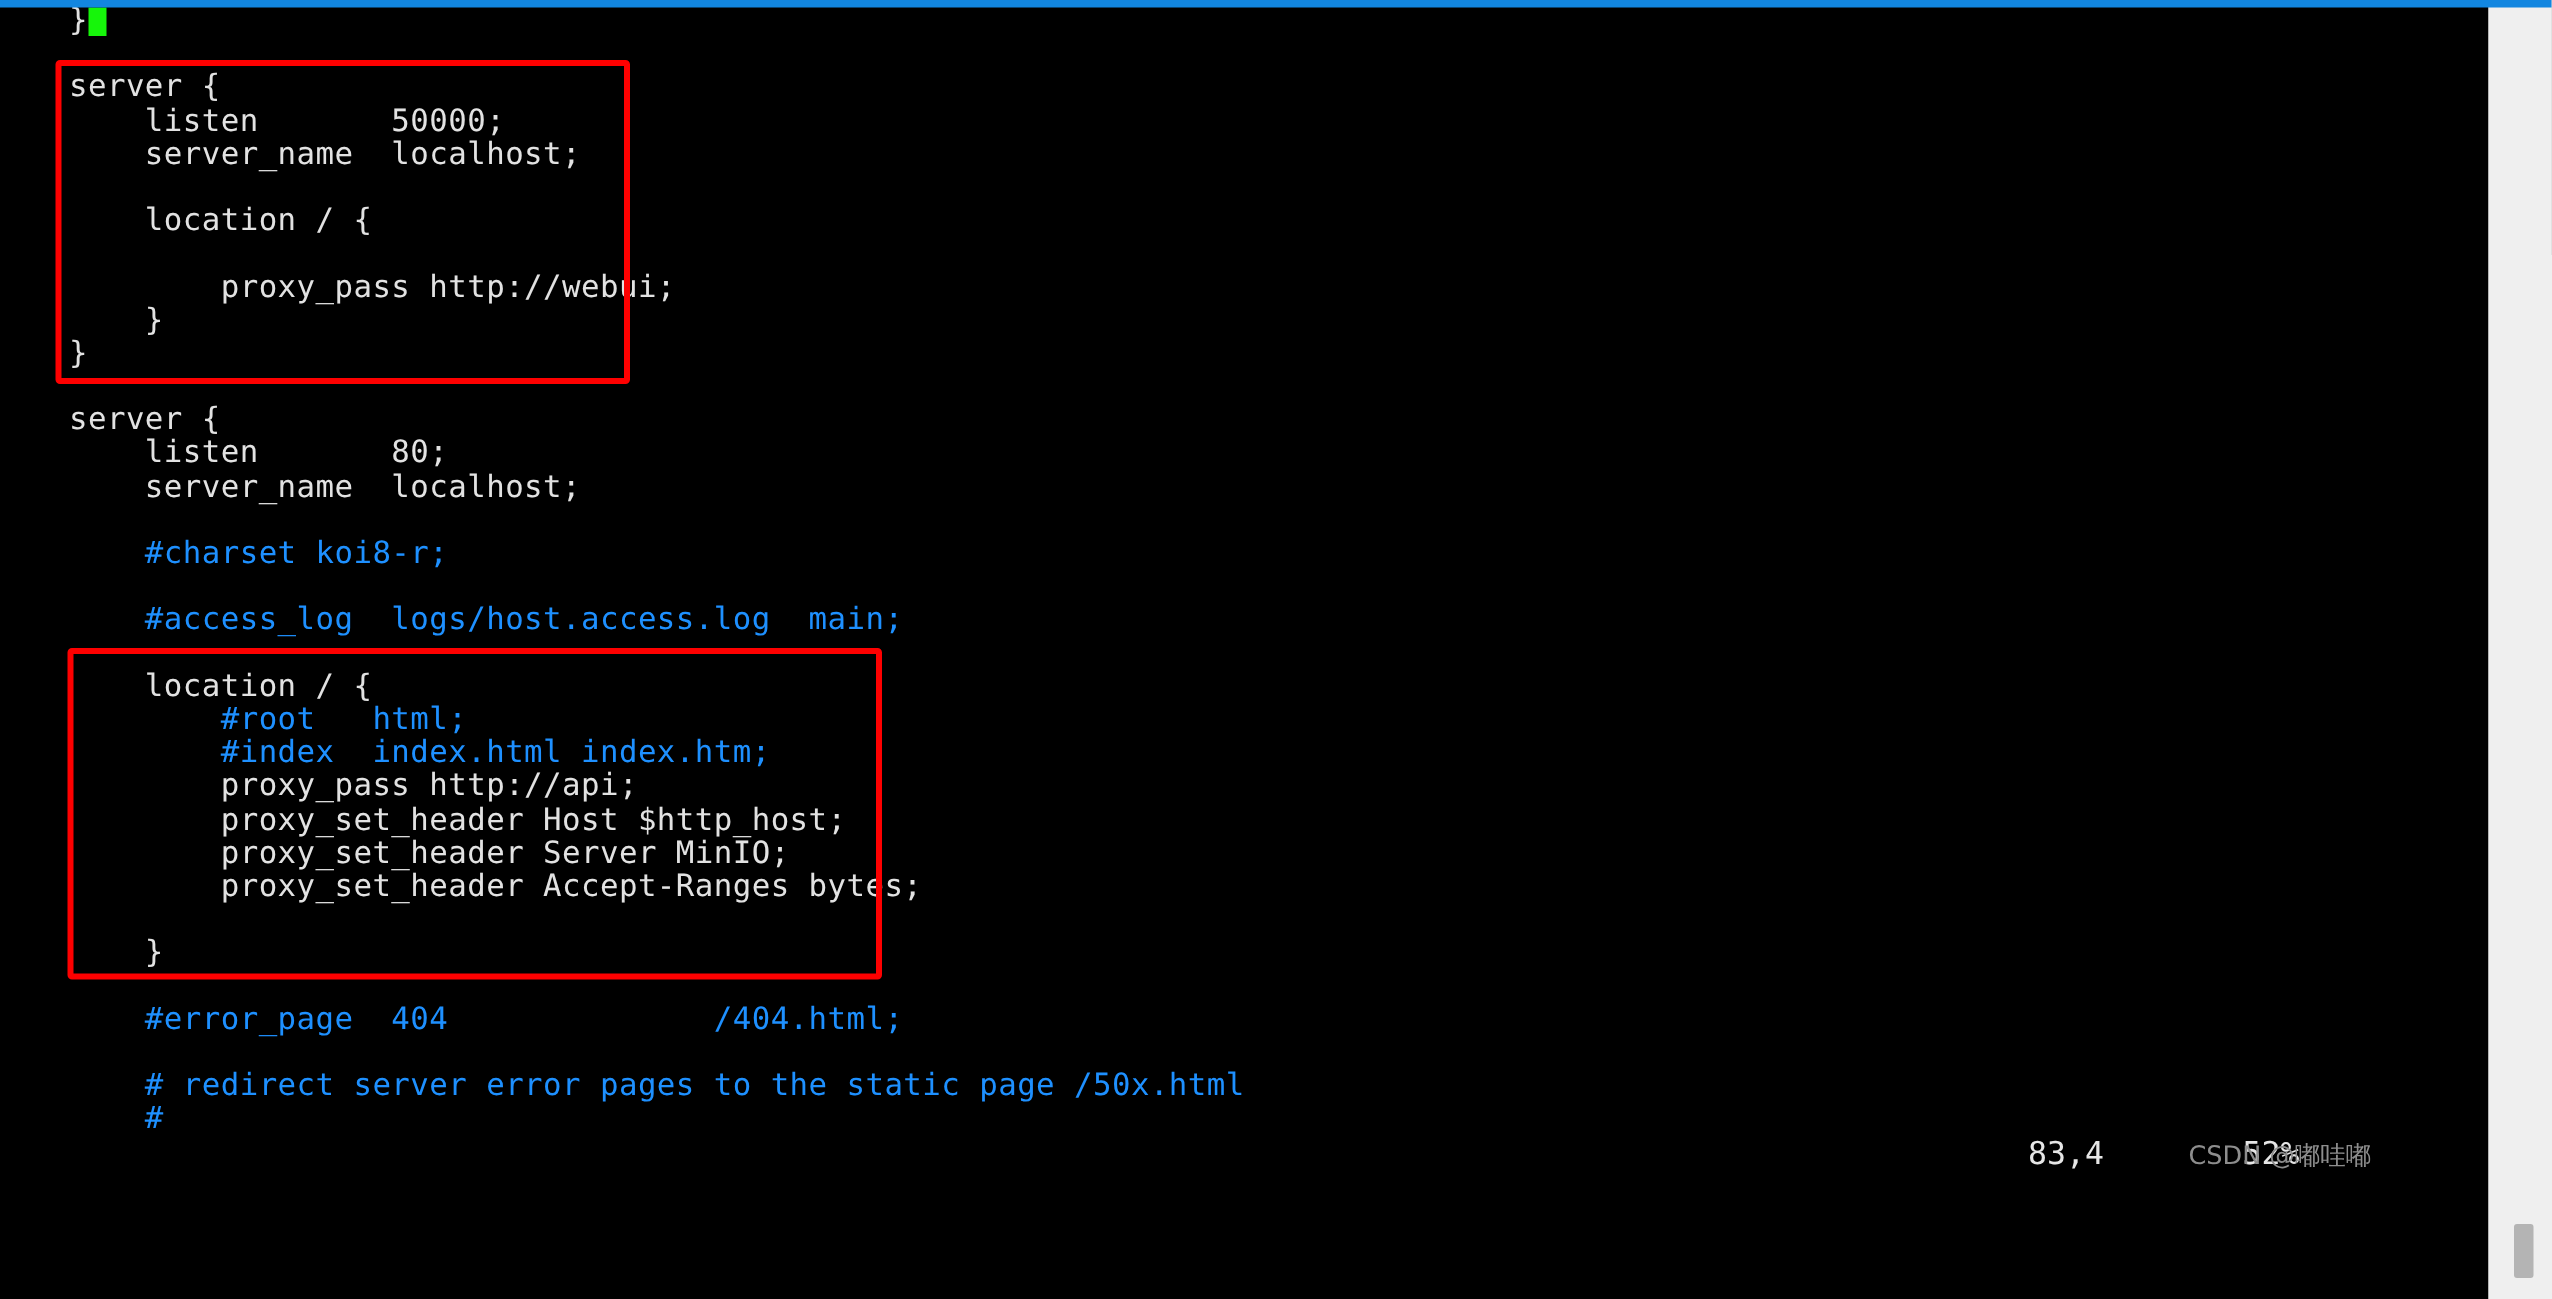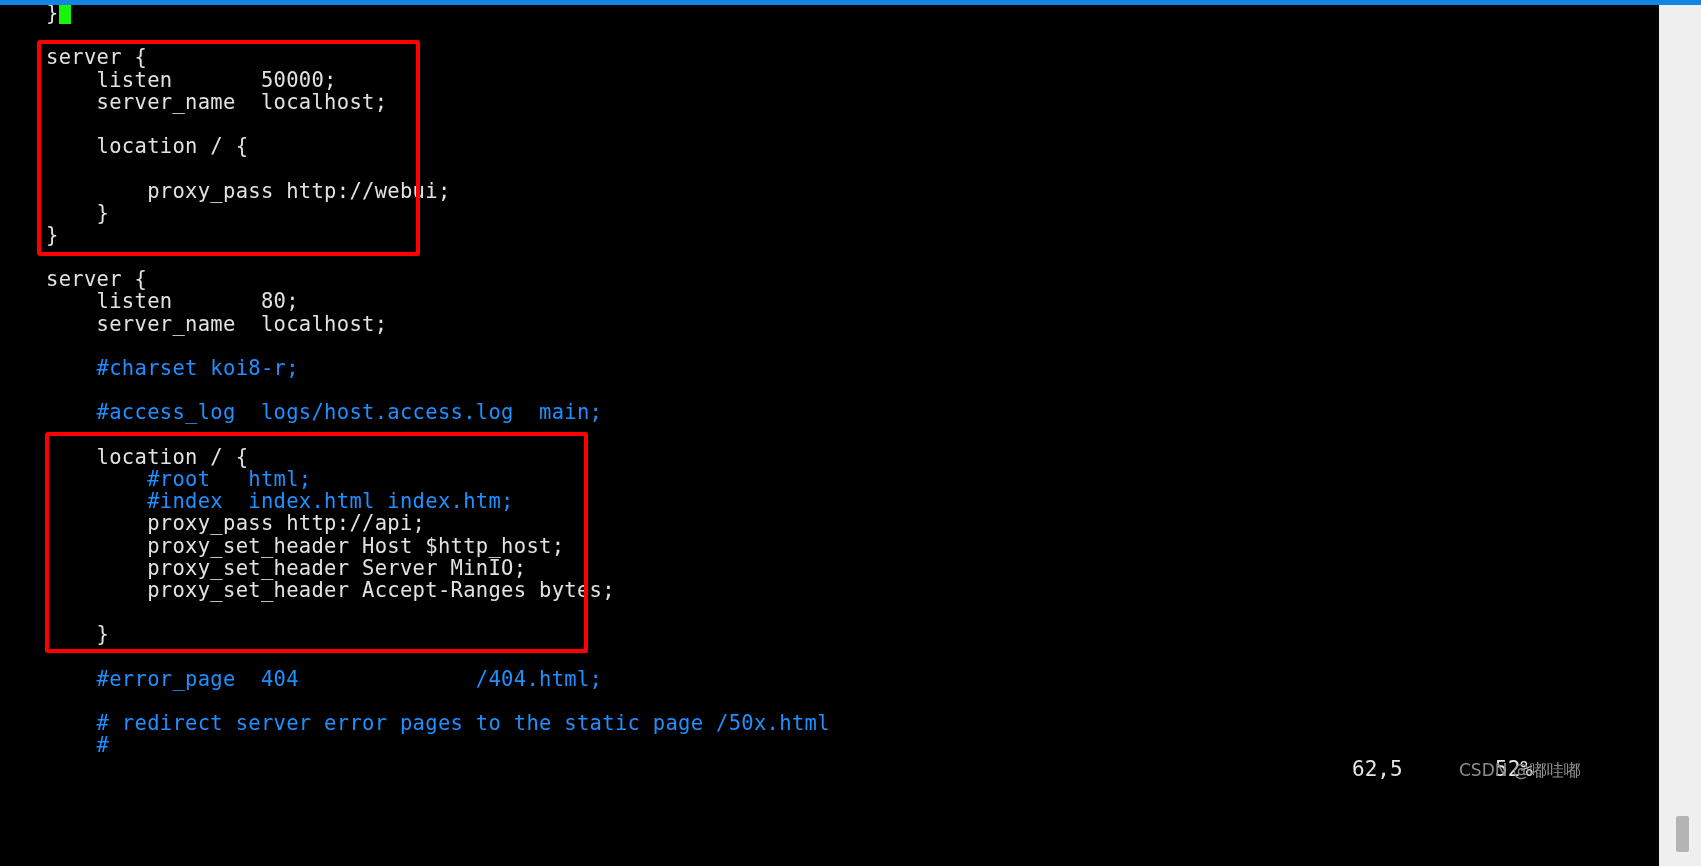--- a/index.html
+++ b/index.html
@@ -139,20 +139,20 @@
     <div class="code" id="code-area"><div class="line"><span class="txt">}</span><span class="cursor"></span></div><div class="line"><span class="txt"></span></div><div class="line"><span class="txt">server {</span></div><div class="line"><span class="txt">    listen       50000;</span></div><div class="line"><span class="txt">    server_name  localhost;</span></div><div class="line"><span class="txt"></span></div><div class="line"><span class="txt">    location / {</span></div><div class="line"><span class="txt"></span></div><div class="line"><span class="txt">        proxy_pass http://webui;</span></div><div class="line"><span class="txt">    }</span></div><div class="line"><span class="txt">}</span></div><div class="line"><span class="txt"></span></div><div class="line"><span class="txt">server {</span></div><div class="line"><span class="txt">    listen       80;</span></div><div class="line"><span class="txt">    server_name  localhost;</span></div><div class="line"><span class="txt"></span></div><div class="line"><span class="cmt">    #charset koi8-r;</span></div><div class="line"><span class="txt"></span></div><div class="line"><span class="cmt">    #access_log  logs/host.access.log  main;</span></div><div class="line"><span class="txt"></span></div><div class="line"><span class="txt">    location / {</span></div><div class="line"><span class="cmt">        #root   html;</span></div><div class="line"><span class="cmt">        #index  index.html index.htm;</span></div><div class="line"><span class="txt">        proxy_pass http://api;</span></div><div class="line"><span class="txt">        proxy_set_header Host $http_host;</span></div><div class="line"><span class="txt">        proxy_set_header Server MinIO;</span></div><div class="line"><span class="txt">        proxy_set_header Accept-Ranges bytes;</span></div><div class="line"><span class="txt"></span></div><div class="line"><span class="txt">    }</span></div><div class="line"><span class="txt"></span></div><div class="line"><span class="cmt">    #error_page  404              /404.html;</span></div><div class="line"><span class="txt"></span></div><div class="line"><span class="cmt">    # redirect server error pages to the static page /50x.html</span></div><div class="line"><span class="cmt">    #</span></div></div>
   </div>
 
   <div class="page-gutter"></div>
 
   <div class="top-bar"></div>
 
   <div class="annot" id="annot-1"></div>
   <div class="annot" id="annot-2"></div>
 
-  <div class="ruler" id="ruler-pos">62,5</div>
+  <div class="ruler" id="ruler-pos">83,4</div>
   <div class="ruler" id="ruler-pct">52%</div>
 
   <div class="watermark">CSDN @嘟哇嘟</div>
 
   <div class="scroll-thumb"></div>
 
 </div>
 
 </body></html>

